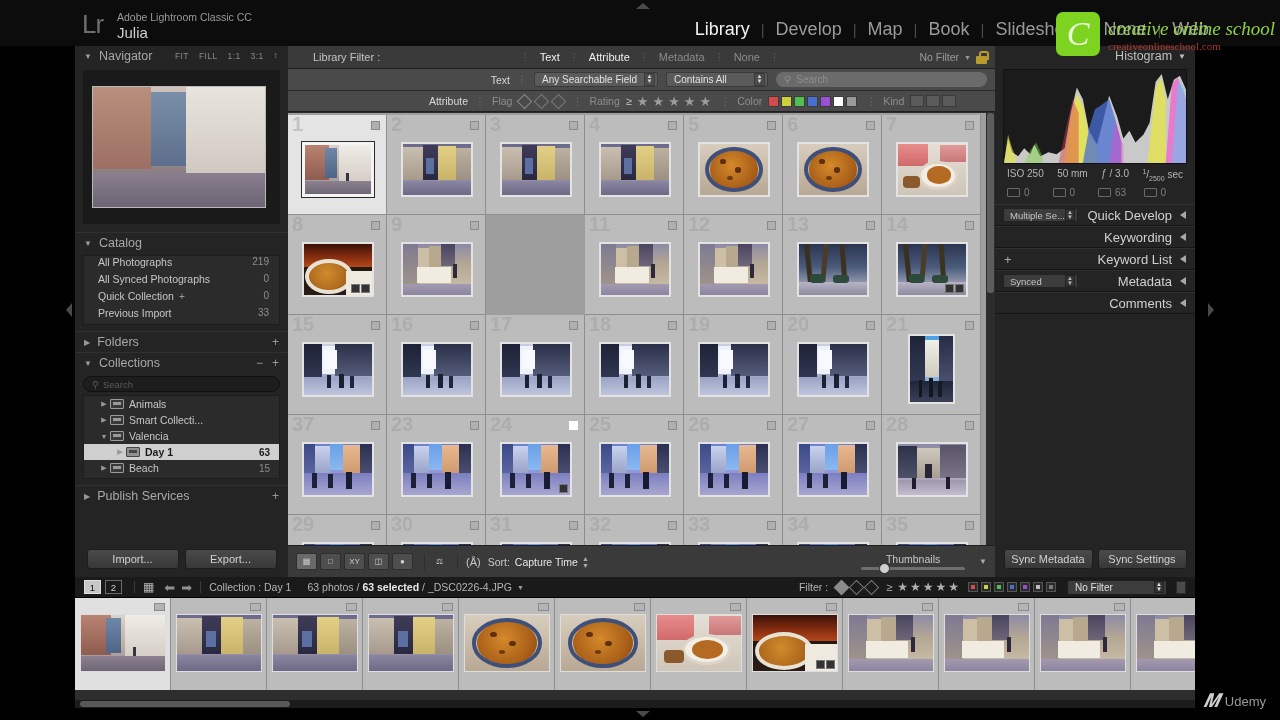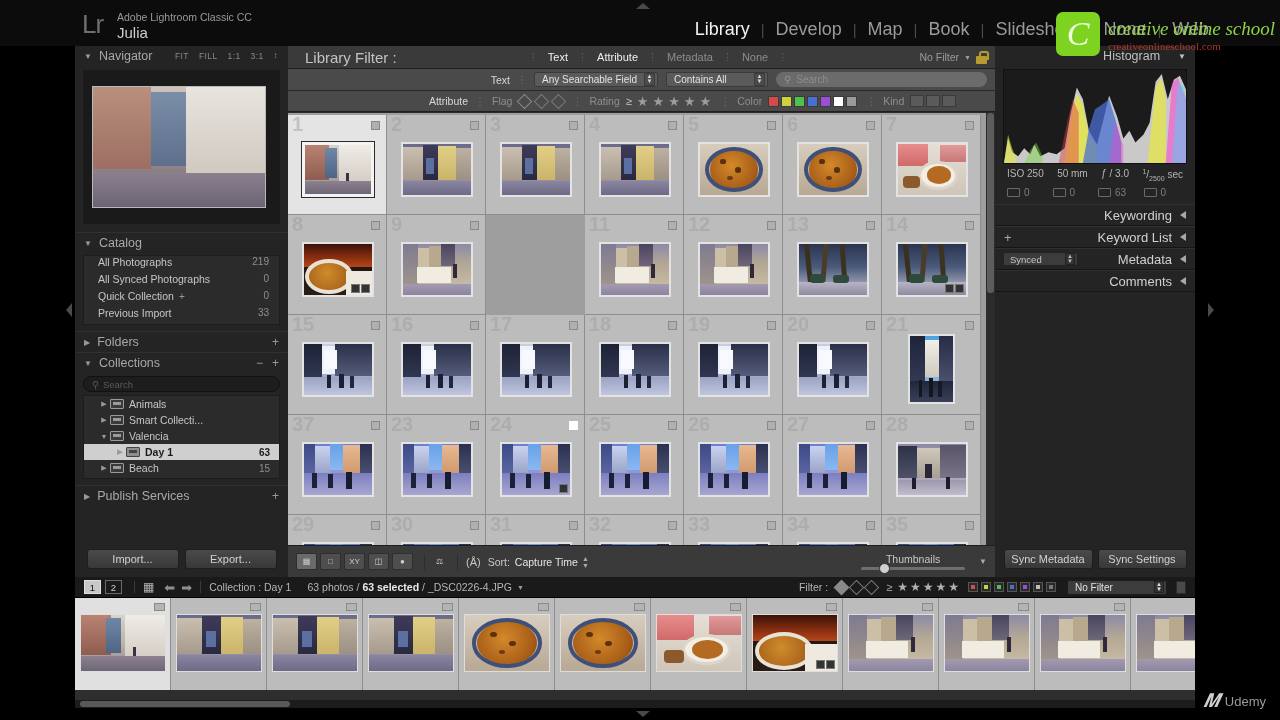--- a/index.html
+++ b/index.html
@@ -68,21 +68,21 @@
   .lp-plus{ color:#9a9a9a; font-size:12px; padding-right:9px;}
   #leftbuttons{ position:absolute; left:0; bottom:0; width:213px; height:37px; background:#242424;
     display:flex; align-items:center; justify-content:center; gap:6px; }
   .lrbtn{ width:92px; height:20px; background:linear-gradient(180deg,#4a4a4a,#383838);
     border:1px solid #1e1e1e; border-radius:3px; color:#d2d2d2; font-size:11px;
     display:flex;align-items:center;justify-content:center; cursor:pointer;}
 
   
   #center{ position:absolute; left:288px; top:46px; width:707px; height:531px; background:#2c2c2c; }
   #filterbar{ height:23px; background:#3a3a3a; display:flex; align-items:center; border-bottom:1px solid #1f1f1f;}
-  #filterbar .lf{ padding-left:17px; color:#c3c3c3; font-size:15px; }
+  #filterbar .lf{ padding-left:25px; color:#c3c3c3; font-size:11px; }
   .fb-tabs{ flex:1; display:flex; align-items:center; justify-content:center; gap:0; }
   .fb-tabs .t{ padding:0 10px; font-size:11px; color:#8c8c8c; cursor:pointer;}
   .fb-tabs .t.on{ color:#efefef; }
   .fb-tabs .dot{ color:#6a6a6a; font-size:9px;}
   #filterbar .rt{ display:flex;align-items:center;gap:5px; padding-right:8px; color:#9a9a9a; font-size:10.5px;}
   .lockicon{ width:11px;height:13px; position:relative; }
   .lockicon:after{content:"";position:absolute;left:0;bottom:0;width:11px;height:8px;background:#b99a2e;border-radius:1px;}
   .lockicon:before{content:"";position:absolute;left:2.5px;top:0;width:6px;height:7px;border:2px solid #b99a2e;border-bottom:none;border-radius:3px 3px 0 0;}
 
   #textrow{ height:22px; background:#4a4a4a; display:flex; align-items:center; border-bottom:1px solid #2a2a2a;}
@@ -124,21 +124,21 @@
   .tbsep{ width:1px;height:16px;background:#2e2e2e; margin:0 8px;}
   .sortlbl{ color:#c8c8c8; font-size:10.5px; }
   .thumbsl{ display:flex; flex-direction:column; align-items:center; }
   .slrail{ width:104px; height:3px; background:#6e6e6e; border-radius:2px; position:relative; margin-top:2px;}
   .slknob{ position:absolute; left:18px; top:-4px; width:11px;height:11px;border-radius:50%;
      background:#cfcfcf; border:1px solid #2e2e2e;}
 
   
   #rightpanel{ position:absolute; left:995px; top:46px; width:200px; height:531px; background:#242424;}
   .rp-hdr{ height:20px; display:flex; align-items:center; justify-content:flex-end; padding-right:9px;
-     color:#c0c0c0; font-size:12.5px; gap:18px;}
+     color:#c0c0c0; font-size:12.5px; gap:6px;}
   #histo{ margin:3px 8px 0 8px; height:95px; background:#1b1b1b; border:1px solid #111; position:relative; overflow:hidden;}
   .exif{ display:flex; justify-content:space-between; padding:4px 12px 0 12px; color:#b5b5b5; font-size:10px;}
   .exif sup{font-size:7px;} .exif sub{font-size:7px;}
   .counts{ display:flex; padding:5px 10px 6px 12px; gap:4px; color:#7e7e7e; font-size:10px;}
   .cgrp{ display:flex; align-items:center; gap:4px; width:46px;}
   .cicon{ width:13px;height:9px; border:1px solid #6a6a6a; border-radius:1px;}
   .rp-row{ height:22px; display:flex; align-items:center; justify-content:flex-end; padding-right:9px;
      gap:8px; border-top:1px solid #303030; border-bottom:1px solid #151515; color:#d0d0d0; font-size:13px;}
   .rp-row .ttl{ }
   .rp-row .tri-l{ width:0;height:0;border-top:4px solid transparent;border-bottom:4px solid transparent;border-right:6px solid #a8a8a8;}
@@ -975,20 +975,28 @@
       <span class="cgrp">
         <span class="cicon"></span>
         <span>63</span>
       </span>
       <span class="cgrp">
         <span class="cicon"></span>
         <span>0</span>
       </span>
     </div>
   <div id="rpsections">
+      <div class="rp-row">
+        <span class="minicombo rp-left-ctl">
+          <span>Multiple Se...</span>
+          <span class="sp">▲<br>▼</span>
+        </span>
+        <span class="ttl">Quick Develop</span>
+        <span class="tri-l"></span>
+      </div>
       <div class="rp-row">
         <span style="margin-right: auto;"></span>
         <span class="ttl">Keywording</span>
         <span class="tri-l"></span>
       </div>
       <div class="rp-row">
         <span class="rp-plus">+</span>
         <span class="ttl">Keyword List</span>
         <span class="tri-l"></span>
       </div>

